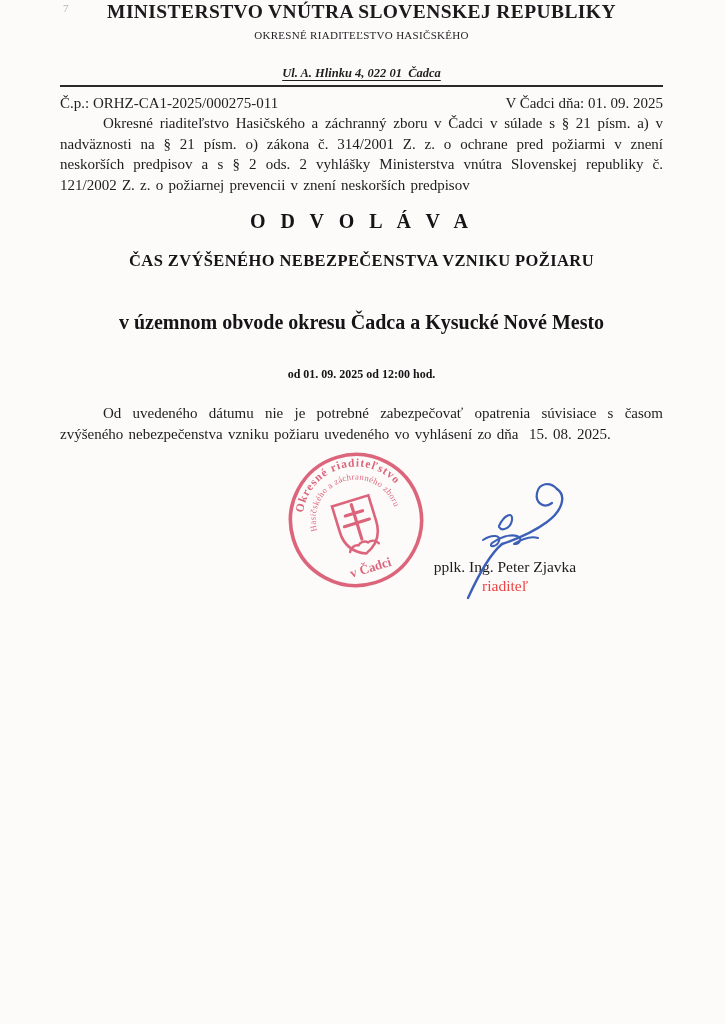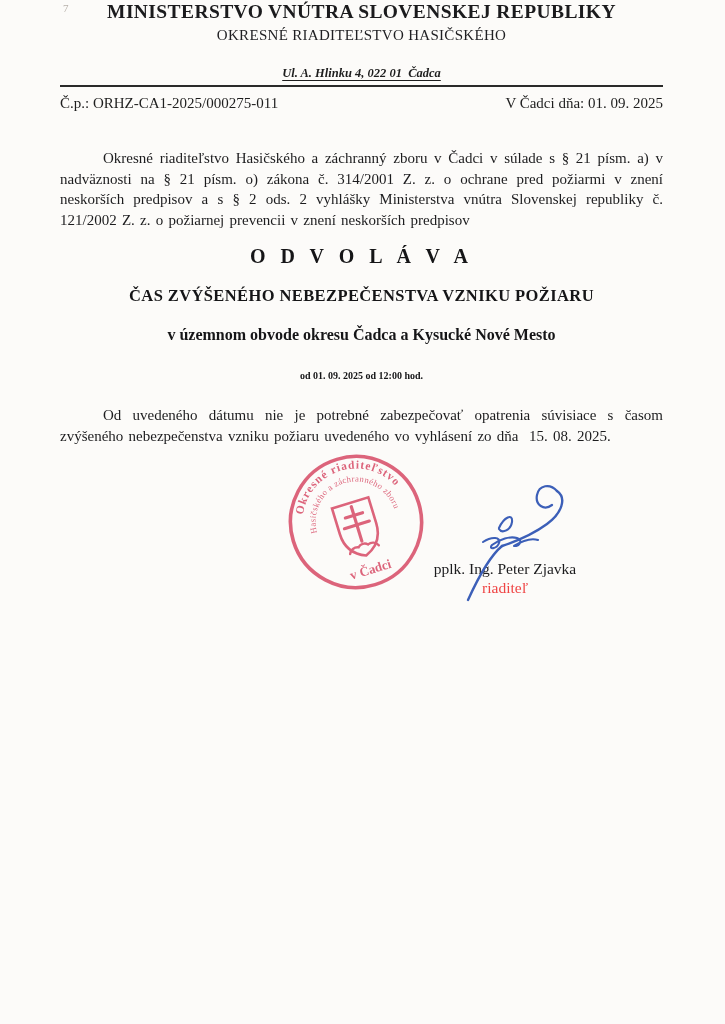--- a/index.html
+++ b/index.html
@@ -28,21 +28,21 @@
   
   .letterhead { text-align: center; }
   .letterhead h1 {
     font-size: 19.5px;
     font-weight: 700;
     letter-spacing: 0.4px;
     line-height: 24px;
     color: #1b1b1d;
   }
   .letterhead .sub {
-    font-size: 15px;
+    font-size: 11px;
     font-weight: 400;
     line-height: 22px;
     letter-spacing: 0.3px;
     color: #1f1f22;
   }
   .address-line {
     text-align: center;
     margin-top: 20px;
     font-size: 12.5px;
     font-weight: 700;
@@ -70,31 +70,31 @@
   }
   
   .para {
     font-size: 15px;
     line-height: 20.5px;
     text-align: justify;
     text-indent: 43px;
     word-spacing: 1.5px;
     color: #1c1c1e;
   }
-  .para-1 { margin-top: 35px; }
+  .para-1 { }
   .para-2 { margin-top: 19px; }
   .center-head {
     text-align: center;
     font-weight: 700;
     color: #151517;
   }
   .h-revokes   { margin-top: 17px; font-size: 20px; letter-spacing: 5px; line-height: 19px; }
   .h-subject   { margin-top: 20px; font-size: 16.5px; letter-spacing: 0.4px; line-height: 20px; }
-  .h-area      { margin-top: 19px; font-size: 16px; line-height: 20px; }
-  .h-effective { margin-top: 21px; font-size: 10px; line-height: 20px; }
+  .h-area      { margin-top: 41px; font-size: 20px; line-height: 20px; }
+  .h-effective { margin-top: 32px; font-size: 12px; line-height: 20px; }
   
   .sig-block { position: relative; height: 300px; }
   .stamp {
     position: absolute;
     left: 226px; top: 6px;
     width: 140px; height: 140px;
     opacity: 0.88;
   }
   .signature-svg {
     position: absolute;

